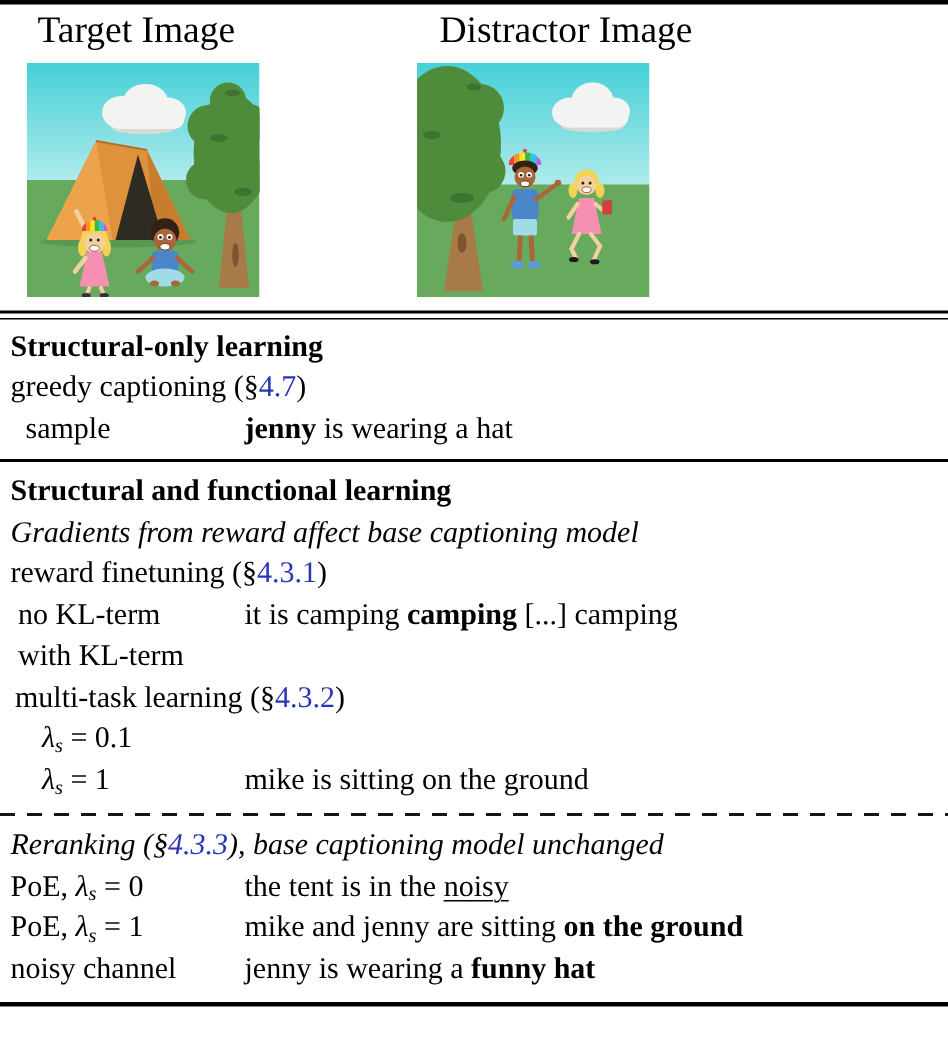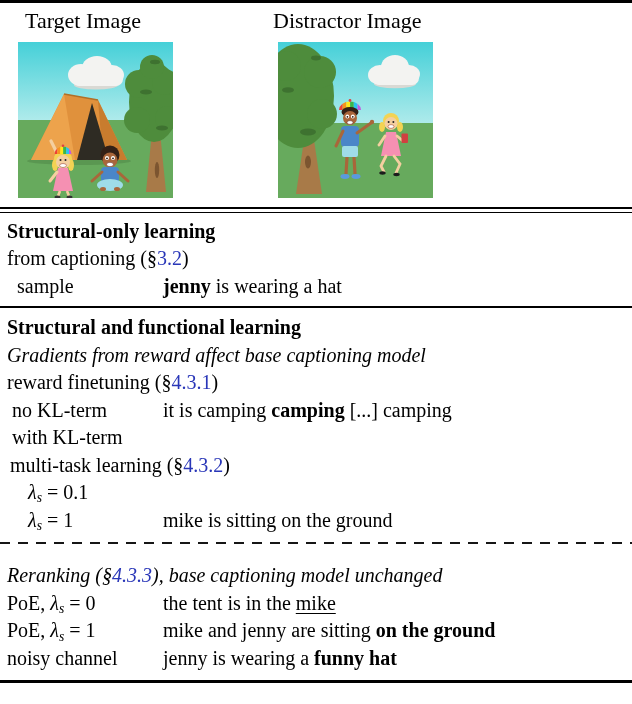--- a/index.html
+++ b/index.html
@@ -10,27 +10,27 @@
   
   .rule{width:632px;background:#000;}
   .rule.top{height:3px;}
   .rule.mid{height:2px;}
   .rule.bottom{height:3px;}
   .double-rule{width:632px;height:2.5px;border-top:2.5px solid #000;border-bottom:1.5px solid #000;box-sizing:content-box;}
   .dashed-rule{width:632px;height:2.2px;
     background:repeating-linear-gradient(90deg,#161616 0,#161616 10px,transparent 10px,transparent 18px);}
   
   .fig-area{position:relative;height:204px;}
-  .fig-label{position:absolute;top:5px;font-size:22px;line-height:26px;white-space:nowrap;}
+  .fig-label{position:absolute;top:5px;font-size:25px;line-height:26px;white-space:nowrap;}
   .scene{position:absolute;top:39px;display:block;}
   
   .section{padding-left:7px;padding-right:4px;}
   .sA{padding-top:5px;padding-bottom:6px;}
   .sB{padding-top:6px;padding-bottom:8px;}
-  .sC{padding-top:6px;padding-bottom:8px;margin-top:12px;}
+  .sC{padding-top:6px;padding-bottom:8px;}
   .trow{display:flex;line-height:27.5px;height:27.5px;}
   .cell{white-space:pre;}
   .cell.full{flex:1;}
   .cell.lbl{flex:0 0 156px;box-sizing:border-box;}
   .cell.cap{flex:1;}
   .i0{padding-left:0;}
   .i3{padding-left:3px;}
   .i5{padding-left:5px;}
   .i10{padding-left:10px;}
   .i21{padding-left:21px;}
@@ -44,21 +44,21 @@
 </style>
 </head>
 <body>
 
 <div class="page">
 
   <div class="rule top"></div>
 
   <div class="fig-area">
     <div class="fig-label" style="left:25px">Target Image</div>
-    <div class="fig-label" style="left:273px">Distractor Image</div>
+    <div class="fig-label" style="left:293px">Distractor Image</div>
 
     <svg class="scene" style="left:18px" width="155" height="156" viewBox="0 0 155 156">
       <defs>
         <linearGradient id="skyT" x1="0" y1="0" x2="0" y2="1">
           <stop offset="0" stop-color="var(--sky,#45d0d8)"></stop>
           <stop offset="1" stop-color="var(--sky_light,#b4ecec)"></stop>
         </linearGradient>
         <clipPath id="hatT">
             <path d="M36.5,112 a8.5,7.5 0 0 1 17,0 z"></path>
           </clipPath>
@@ -224,21 +224,21 @@
     </svg>
   </div>
 
   <div class="double-rule"></div>
 
   <div class="section sA">
       <div class="trow">
         <div class="cell full i0"><span class="b">Structural-only learning</span></div>
       </div>
       <div class="trow">
-        <div class="cell full i0"><span class="">from captioning (§</span><span class="link">3.2</span><span class="">)</span></div>
+        <div class="cell full i0"><span class="">greedy captioning (§</span><span class="link">4.7</span><span class="">)</span></div>
       </div>
       <div class="trow">
         <div class="cell lbl i10"><span class="">sample</span></div>
         <div class="cell cap"><span class="b">jenny</span><span class=""> is wearing a hat</span></div>
       </div>
     </div>
 
   <div class="rule mid"></div>
 
   <div class="section sB">
@@ -271,21 +271,21 @@
     </div>
 
   <div class="dashed-rule"></div>
 
   <div class="section sC">
       <div class="trow">
         <div class="cell full i0"><span class="i">Reranking (§</span><span class="i link">4.3.3</span><span class="i">), base captioning model unchanged</span></div>
       </div>
       <div class="trow">
         <div class="cell lbl i0"><span class="">PoE, </span><span class="m">λ</span><span class="m sub">s</span><span class=""> = 0</span></div>
-        <div class="cell cap"><span class="">the tent is in the </span><span class="u">mike</span></div>
+        <div class="cell cap"><span class="">the tent is in the </span><span class="u">noisy</span></div>
       </div>
       <div class="trow">
         <div class="cell lbl i0"><span class="">PoE, </span><span class="m">λ</span><span class="m sub">s</span><span class=""> = 1</span></div>
         <div class="cell cap"><span class="">mike and jenny are sitting </span><span class="b">on the ground</span></div>
       </div>
       <div class="trow">
         <div class="cell lbl i0"><span class="">noisy channel</span></div>
         <div class="cell cap"><span class="">jenny is wearing a </span><span class="b">funny hat</span></div>
       </div>
     </div>

